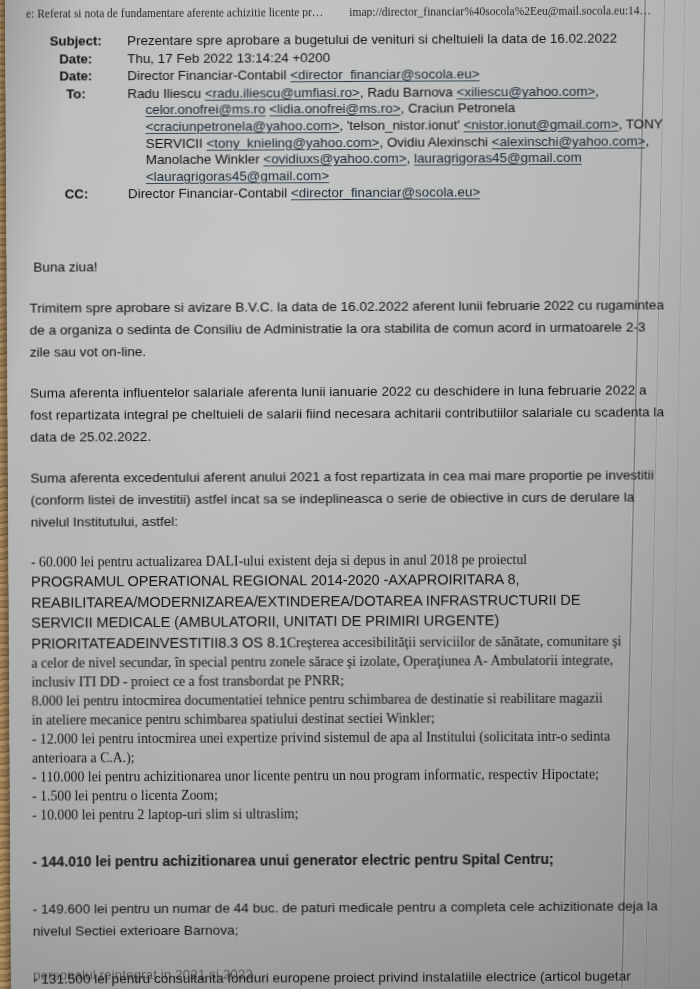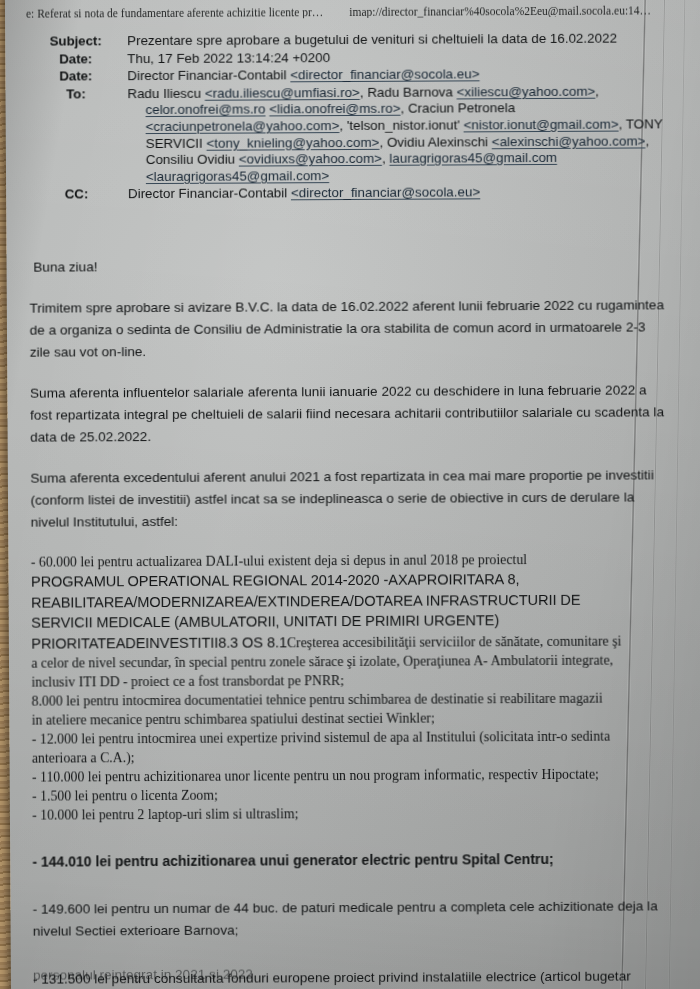--- a/index.html
+++ b/index.html
@@ -211,21 +211,21 @@
         <div class="hlab">To:</div>
         <div class="hval">
           <span class="ln"><span>Radu Iliescu </span><span class="lnk">&lt;radu.iliescu@umfiasi.ro&gt;</span><span>, Radu Barnova </span><span class="lnk">&lt;xiliescu@yahoo.com&gt;</span><span>,</span></span>
 
           <span class="ln cont"><span class="lnk">celor.onofrei@ms.ro</span> <span class="lnk">&lt;lidia.onofrei@ms.ro&gt;</span><span>, Craciun Petronela</span></span>
 
           <span class="ln cont"><span class="lnk">&lt;craciunpetronela@yahoo.com&gt;</span><span>, 'telson_nistor.ionut' </span><span class="lnk">&lt;nistor.ionut@gmail.com&gt;</span><span>, TONY</span></span>
 
           <span class="ln cont"><span>SERVICII </span><span class="lnk">&lt;tony_knieling@yahoo.com&gt;</span><span>, Ovidiu Alexinschi </span><span class="lnk">&lt;alexinschi@yahoo.com&gt;</span><span>,</span></span>
 
-          <span class="ln cont"><span>Consiliu Ovidiu </span><span class="lnk">&lt;ovidiuxs@yahoo.com&gt;</span><span>, </span><span class="lnk">lauragrigoras45@gmail.com</span></span>
+          <span class="ln cont"><span>Manolache Winkler </span><span class="lnk">&lt;ovidiuxs@yahoo.com&gt;</span><span>, </span><span class="lnk">lauragrigoras45@gmail.com</span></span>
 
           <span class="ln cont"><span class="lnk">&lt;lauragrigoras45@gmail.com&gt;</span></span>
         </div>
       </div>
 
       <div class="hrow">
         <div class="hlab">CC:</div>
         <div class="hval">
           <span>Director Financiar-Contabil </span><span class="lnk">&lt;director_financiar@socola.eu&gt;</span>
         </div>

